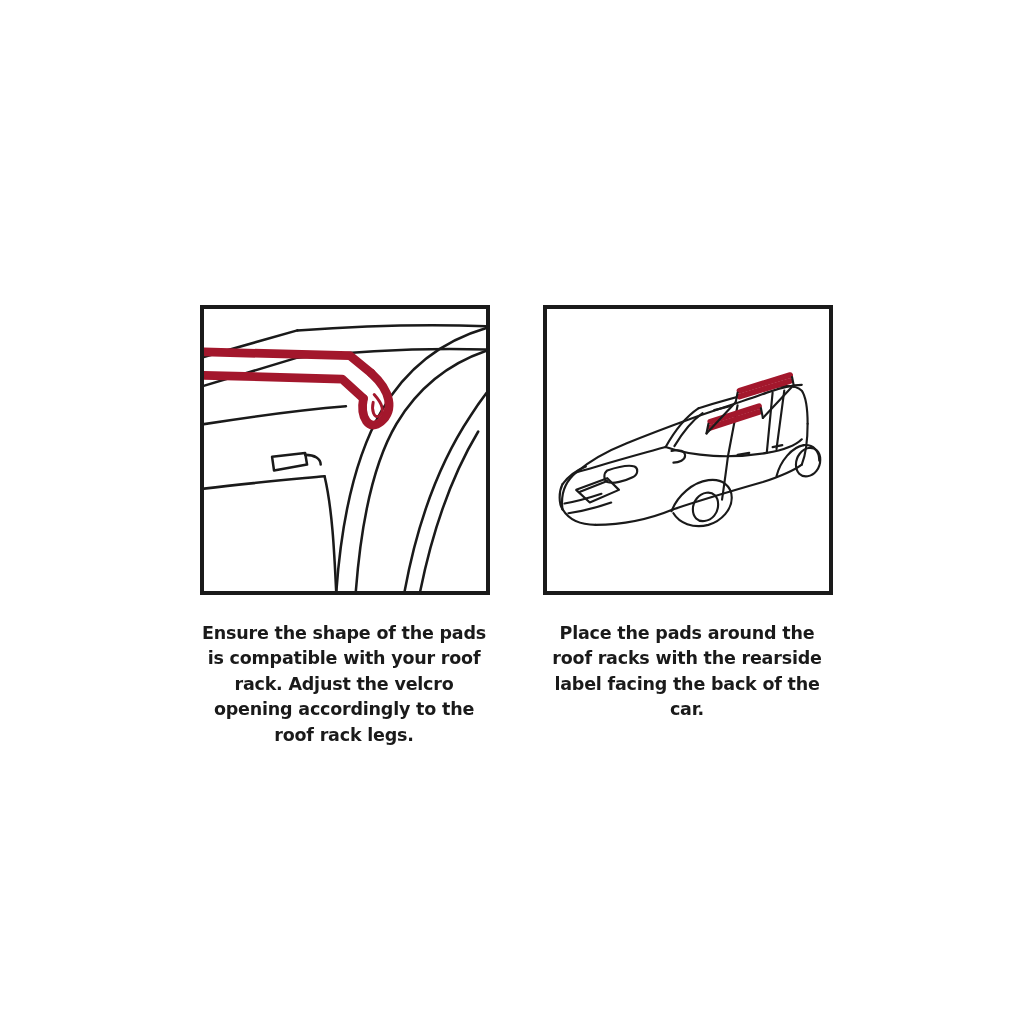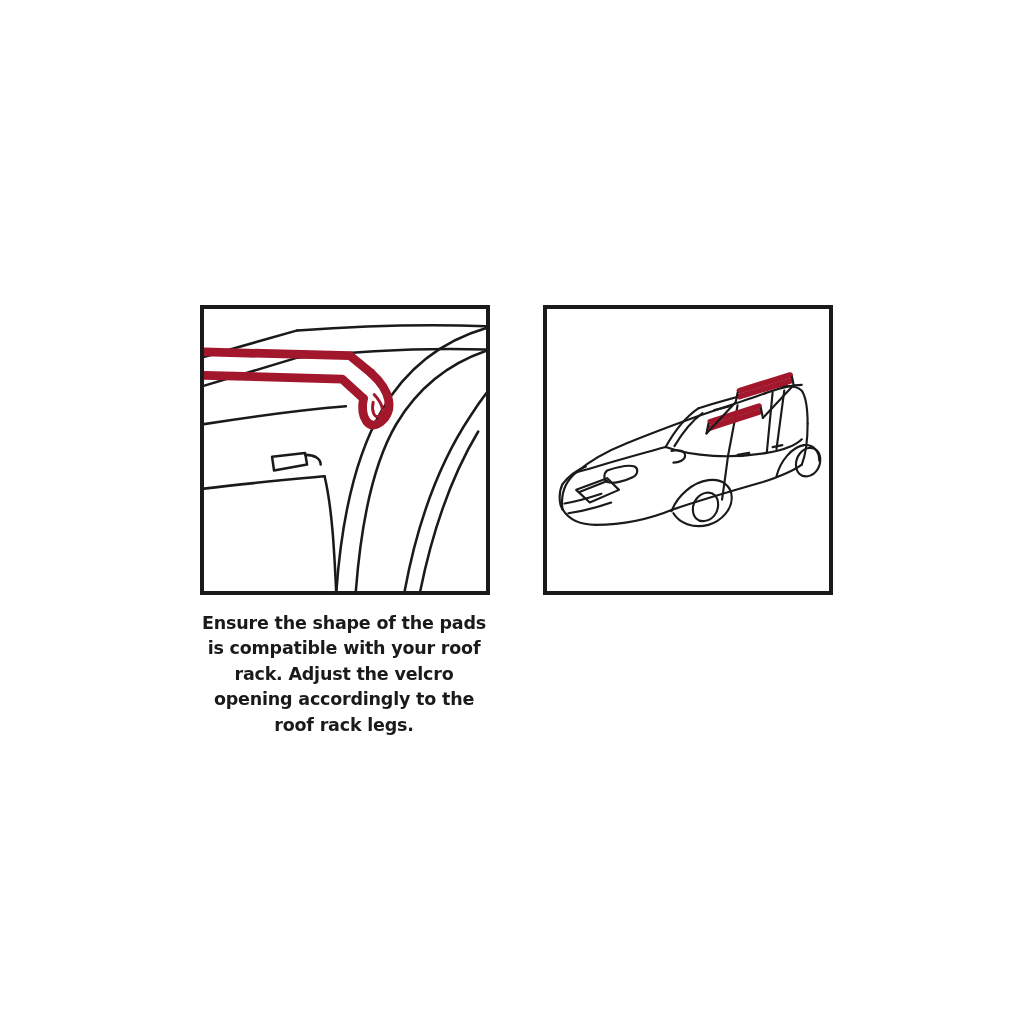--- a/index.html
+++ b/index.html
@@ -44,21 +44,21 @@
   }
   .panel-svg {
     position: absolute;
     left: 0;
     top: 0;
     width: 100%;
     height: 100%;
     display: block;
   }
   .caption {
-    margin-top: 16px;
+    margin-top: 26px;
     width: 296px;
     text-align: center;
     font-family: "DejaVu Sans", sans-serif;
     font-size: 17.5px;
     font-weight: bold;
     line-height: 1.45;
     color: #1a1a1a;
     letter-spacing: -0.2px;
     white-space: pre-line;
   }
@@ -195,16 +195,17 @@
             <path d="M166 118 L164 128"></path>
             <path d="M220 102 L222 112"></path>
             <path d="M196 86 L194 96"></path>
             <path d="M252 70 L254 80"></path>
 
             <path d="M164 128 L194 96"></path>
             <path d="M222 112 L252 80"></path>
           </g>
         </svg>
       </div>
+      <div class="caption" id="caption-2">Place the pads around the roof racks with the rearside label facing the back of the car.</div>
     </div>
 
   </div>
 </div>
 
 </body></html>

